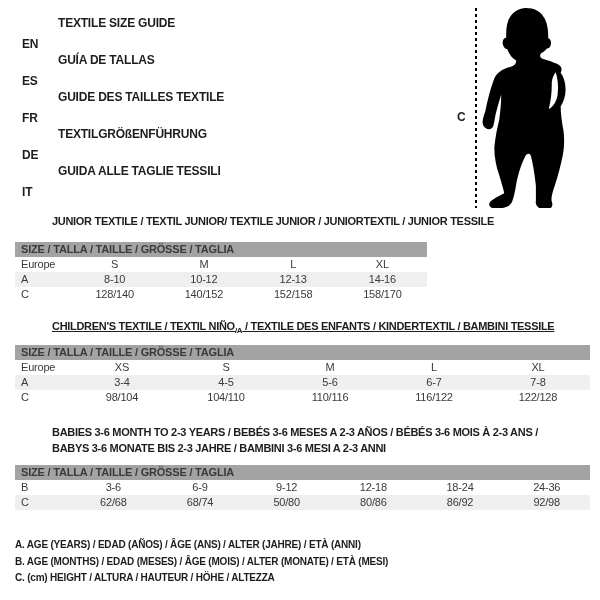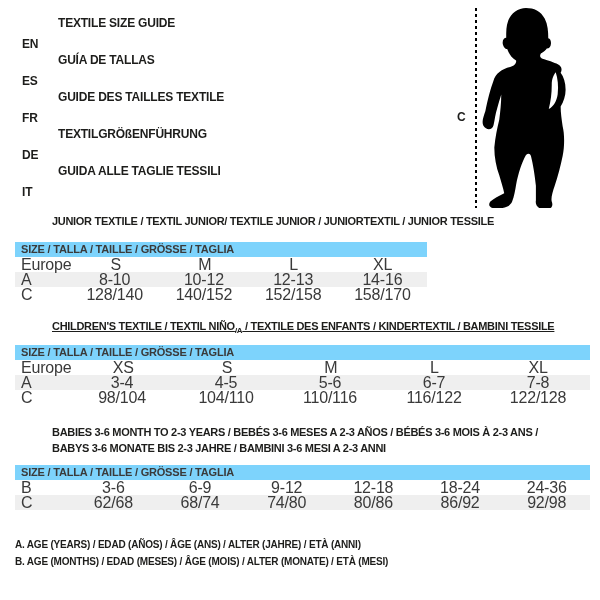--- a/index.html
+++ b/index.html
@@ -28,24 +28,24 @@
   .tbl-title{
     left:15px;font-weight:bold;font-size:11px;line-height:13px;
     letter-spacing:-0.3px;white-space:nowrap;color:#1d1d1b;margin-left:37px;
   }
   .tbl-title sub{font-size:8px;line-height:0;}
   .tbl{left:15px;}
   .tbl-1{top:242px;width:412px;}
   .tbl-2{top:345px;width:575px;}
   .tbl-3{top:465px;width:575px;}
   .size-bar{
-    background:#7dd3fc;height:15px;line-height:15px;padding-left:6px;
+    background:#a3a3a3;height:15px;line-height:15px;padding-left:6px;
     font-weight:bold;font-size:11px;letter-spacing:-0.2px;color:#3a3a3a;
   }
-  .trow{display:flex;height:15px;line-height:15px;font-size:16px;letter-spacing:-0.2px;color:#3a3a3a;}
+  .trow{display:flex;height:15px;line-height:15px;font-size:11px;letter-spacing:-0.2px;color:#3a3a3a;}
   .trow.shaded{background:#efefef;}
   .trow .cl{flex:0 0 49px;padding-left:6px;text-align:left;}
   .trow .cc{flex:1 1 0;text-align:center;}
 
   
   .legend{left:15px;top:537px;}
   .legend-line{font-weight:bold;font-size:10px;line-height:16.5px;letter-spacing:-0.2px;white-space:nowrap;}
 </style>
 </head>
 <body>
@@ -195,23 +195,24 @@
     <span class="cc">6-9</span>
     <span class="cc">9-12</span>
     <span class="cc">12-18</span>
     <span class="cc">18-24</span>
     <span class="cc">24-36</span>
   </div>
   <div class="trow shaded">
     <span class="cl">C</span>
     <span class="cc">62/68</span>
     <span class="cc">68/74</span>
-    <span class="cc">74/80</span>
+    <span class="cc">50/80</span>
     <span class="cc">80/86</span>
     <span class="cc">86/92</span>
     <span class="cc">92/98</span>
   </div>
 </div>
 
 <div class="abs legend">
   <div class="legend-line">A. AGE (YEARS) / EDAD (AÑOS) / ÂGE (ANS) / ALTER (JAHRE) / ETÀ (ANNI)</div>
   <div class="legend-line">B. AGE (MONTHS) / EDAD (MESES) / ÂGE (MOIS) / ALTER (MONATE) / ETÀ (MESI)</div>
+  <div class="legend-line">C. (cm) HEIGHT / ALTURA / HAUTEUR / HÖHE / ALTEZZA</div>
 </div>
 
 </body></html>

